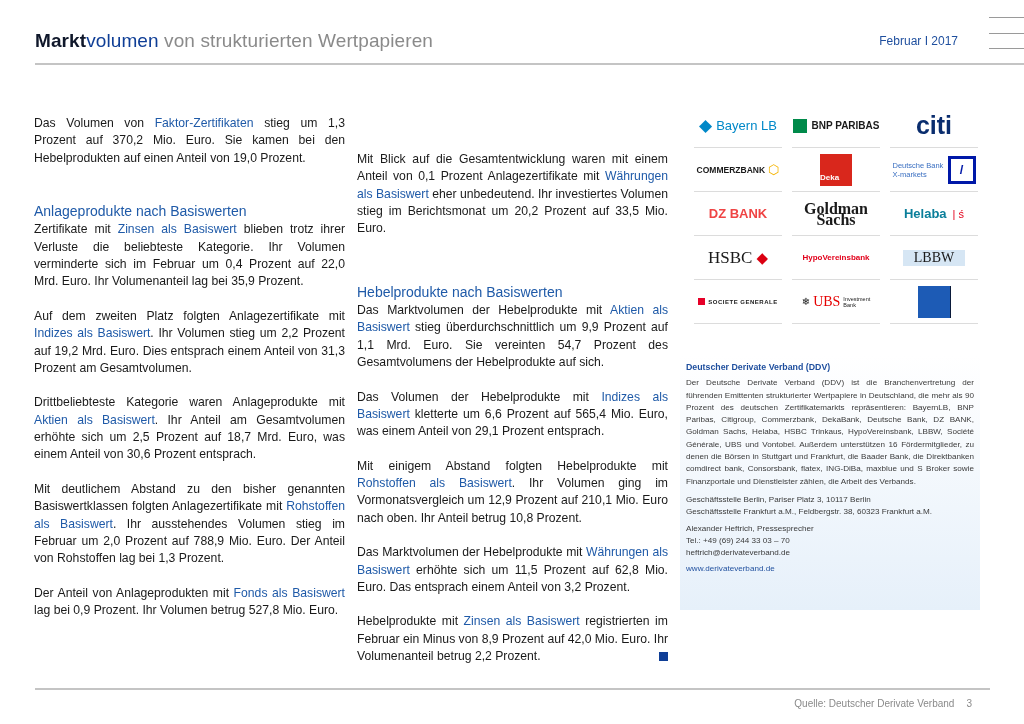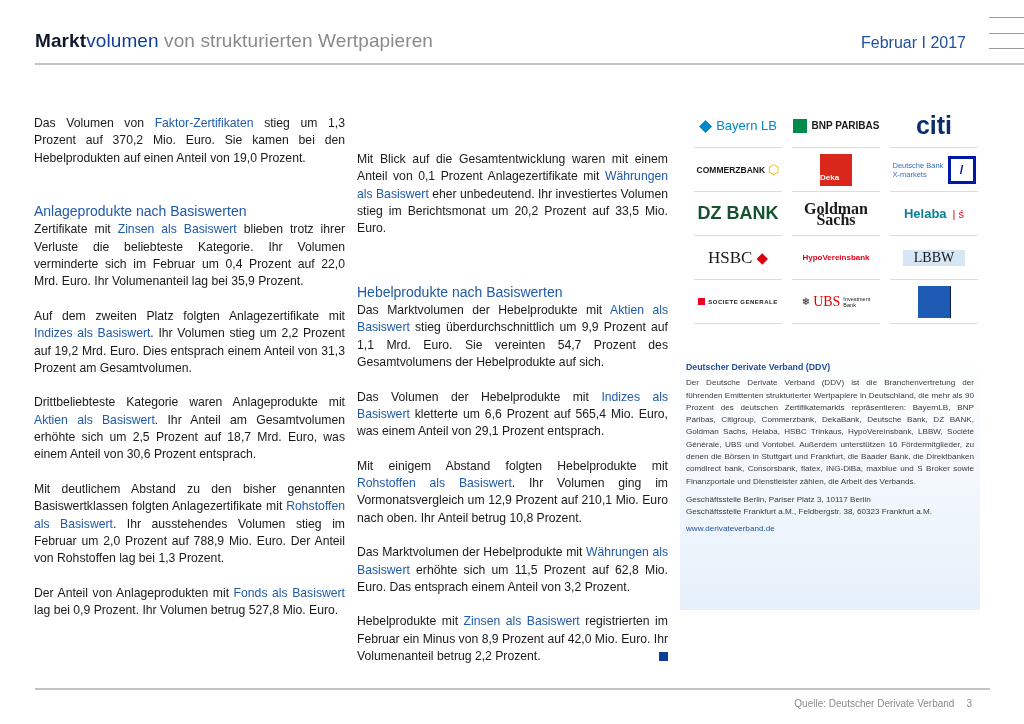--- a/index.html
+++ b/index.html
@@ -1,21 +1,21 @@
 <!DOCTYPE html>
 <html><head>
 <meta charset="utf-8">
 <style>
   html, body { margin: 0; padding: 0; background: #ffffff; }
   body { width: 1024px; height: 724px; position: relative; overflow: hidden;
          font-family: "Liberation Sans", sans-serif; color: #1a1a1a; }
   .header-title { position: absolute; left: 35px; top: 30px; font-size: 19px; color: #8a8a8a; letter-spacing: 0.1px; }
   .header-title .b1 { color: #0f172a; font-weight: bold; }
   .header-title .b2 { color: #0f3e96; }
-  .header-date { position: absolute; right: 58px; top: 34px; font-size: 16px; color: #1f4f9e; }
+  .header-date { position: absolute; right: 66px; top: 34px; font-size: 12px; color: #1f4f9e; }
   .header-rule { position: absolute; left: 35px; right: 0; top: 63px; height: 2px; background: #c4c4c4; }
   .deco-line { position: absolute; right: 0; width: 35px; height: 1px; background: #9a9a9a; }
   .col { position: absolute; top: 115px; width: 311px; font-size: 12.2px; line-height: 17.3px; text-align: justify; }
   .col p { margin: 0 0 17.3px 0; }
   .col .link { color: #1f5aa8; }
   .col h2 { margin: 0; font-size: 14px; font-weight: normal; color: #1f5aa8; line-height: 20px; }
   .col1 { left: 34px; }
   .col2 { left: 357px; margin-top: 36px; }
   .endmark { display: inline-block; width: 9px; height: 9px; background: #0f3e96; float: right; margin-top: 4px; }
   .logos { position: absolute; left: 689px; top: 104px; width: 294px; }
@@ -86,21 +86,21 @@
     <div class="logo-cell">
         <span style="display:inline-block;width:32px;height:32px;background:#d9271c;color:#fff;font-size:8px;font-weight:bold;line-height:48px">Deka</span>
       </div>
     <div class="logo-cell">
         <span style="color:#3a6fc1;font-size:7.5px;line-height:9px;width:55px">Deutsche Bank<br>X-markets</span>
         <span style="display:inline-block;width:22px;height:22px;border:3px solid #0018a8;color:#0018a8;text-align:center;line-height:22px;font-weight:bold;font-size:13px">/</span>
       </div>
   </div>
   <div class="logo-row">
     <div class="logo-cell">
-        <span style="color:#14532d;font-weight:bold;font-size:18px">DZ BANK</span>
+        <span style="color:#ef4444;font-weight:bold;font-size:13px">DZ BANK</span>
       </div>
     <div class="logo-cell">
         <span style="font-family:'Liberation Serif',serif;font-weight:bold;font-size:16px;line-height:11px;text-align:center">Goldman<br>Sachs</span>
       </div>
     <div class="logo-cell">
         <span style="color:#0a7e9a;font-weight:bold;font-size:13px">Helaba</span>
         <span style="color:#e3001b;margin-left:6px">| ś</span>
       </div>
   </div>
   <div class="logo-row">
@@ -128,17 +128,18 @@
     <div class="logo-cell">
         <span style="display:inline-block;width:32px;height:32px;background:#1d5bb5;border-right:1px solid #0a1a3a"></span>
       </div>
   </div>
 </div>
 
 <div class="ddv">
   <h3>Deutscher Derivate Verband (DDV)</h3>
   <p>Der Deutsche Derivate Verband (DDV) ist die Branchenvertretung der führenden Emittenten strukturierter Wertpapiere in Deutschland, die mehr als 90 Prozent des deutschen Zertifikatemarkts repräsentieren: BayernLB, BNP Paribas, Citigroup, Commerzbank, DekaBank, Deutsche Bank, DZ BANK, Goldman Sachs, Helaba, HSBC Trinkaus, HypoVereinsbank, LBBW, Société Générale, UBS und Vontobel. Außerdem unterstützen 16 Fördermitglieder, zu denen die Börsen in Stuttgart und Frankfurt, die Baader Bank, die Direktbanken comdirect bank, Consorsbank, flatex, ING-DiBa, maxblue und S Broker sowie Finanzportale und Dienstleister zählen, die Arbeit des Verbands.</p>
   <p style="margin-bottom:4px"><span>Geschäftsstelle Berlin, Pariser Platz 3, 10117 Berlin</span><br><span>Geschäftsstelle Frankfurt a.M., Feldbergstr. 38, 60323 Frankfurt a.M.</span></p>
+  <p style="margin-bottom:4px"><span>Alexander Heftrich, Pressesprecher</span><br><span>Tel.: +49 (69) 244 33 03 – 70</span><br><span>heftrich@derivateverband.de</span></p>
   <p class="www">www.derivateverband.de</p>
 </div>
 
 <div class="footer-rule"></div>
 <div class="footer"><span>Quelle: Deutscher Derivate Verband</span><span class="pg">3</span></div>
 
 </body></html>

